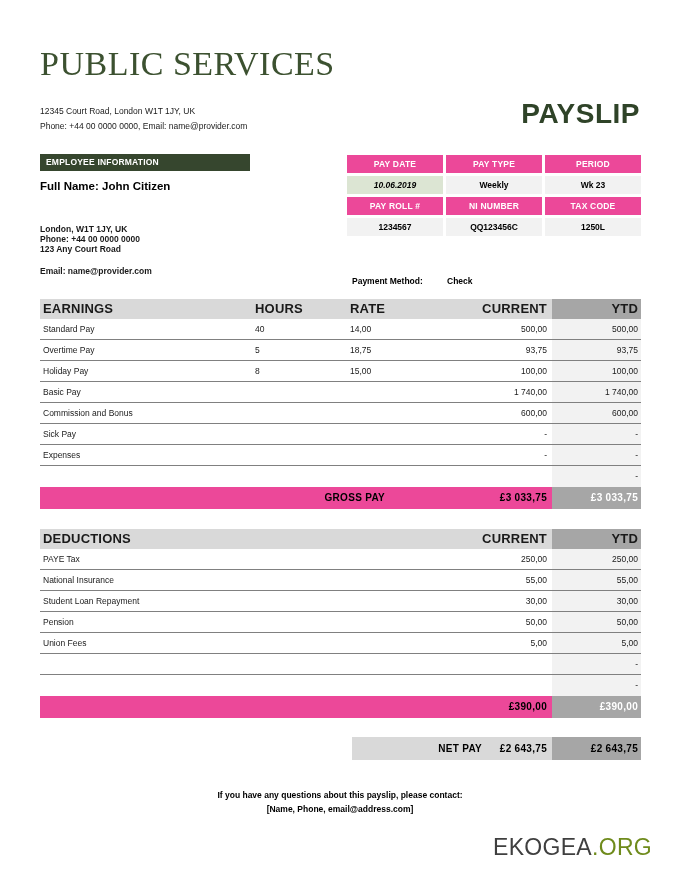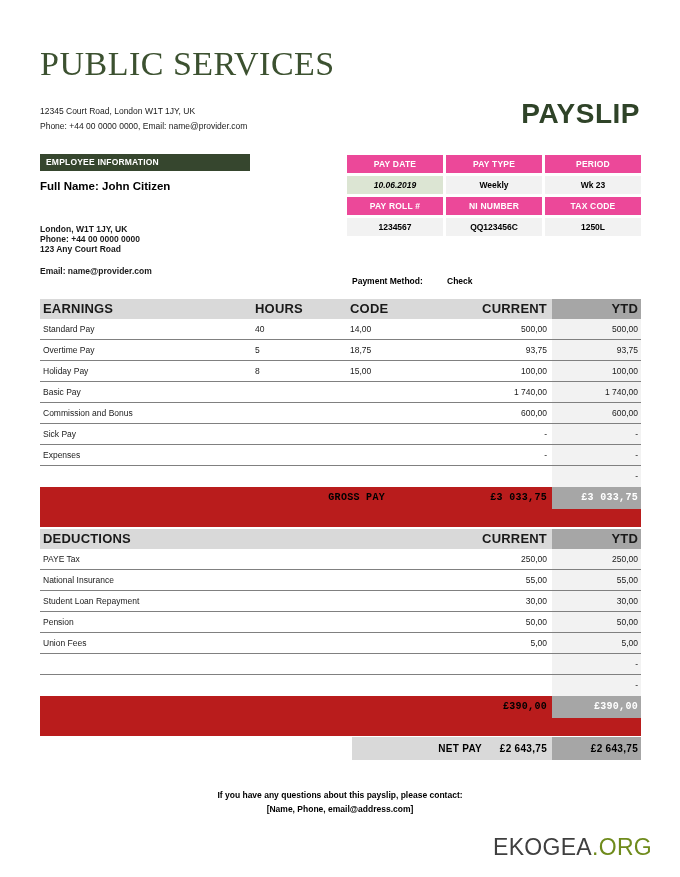--- a/index.html
+++ b/index.html
@@ -199,24 +199,23 @@
     line-height: 20px;
     font-weight: bold;
     font-size: 13px;
     color: #1a1a1a;
     letter-spacing: 0.2px;
   }
 
   
   .ttotal {
     position: relative;
-    height: 40px;
+    height: 22px;
     width: 601px;
-    background: #b91c1c;
-    font-family: Liberation Mono, monospace;
+    background: #ec4899;
   }
   .ttotal .ytdbg {
     position: absolute;
     left: 512px; top: 0;
     width: 89px;
     height: 22px;
     background: #a6a6a6;
   }
   .ttotal .c {
     height: 22px;
@@ -332,21 +331,21 @@
   <div class="paymethod">
     <span>Payment Method:</span>
     <span class="pm-val">Check</span>
   </div>
 
   <div class="tbl" id="earnings-table" style="top:299px;">
     <div class="thead">
       <div class="ytdbg"></div>
       <div class="c c-desc">EARNINGS</div>
       <div class="c c-hours">HOURS</div>
-      <div class="c c-rate">CODE</div>
+      <div class="c c-rate">RATE</div>
       <div class="c c-cur">CURRENT</div>
       <div class="c c-ytd">YTD</div>
     </div>
     <div id="earnings-rows">
         <div class="trow sep">
           <div class="ytdbg"></div>
           <div class="c c-desc">Standard Pay</div>
           <div class="c c-hours">40</div>
           <div class="c c-rate">14,00</div>
           <div class="c c-cur">500,00</div>

